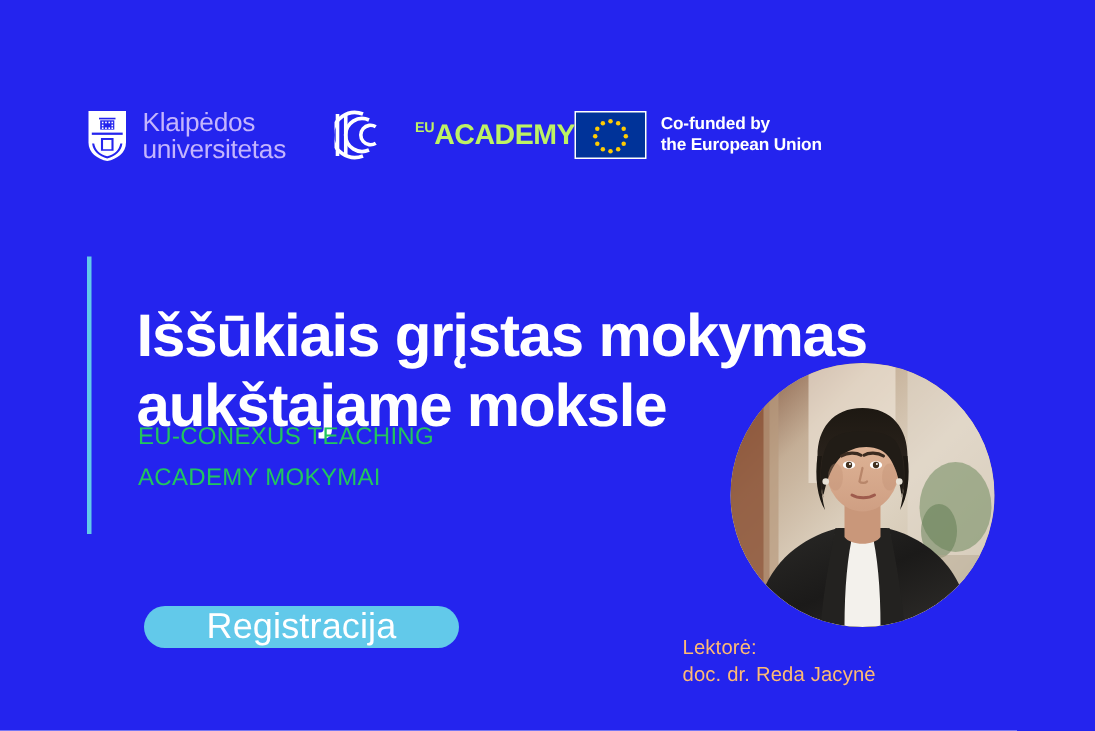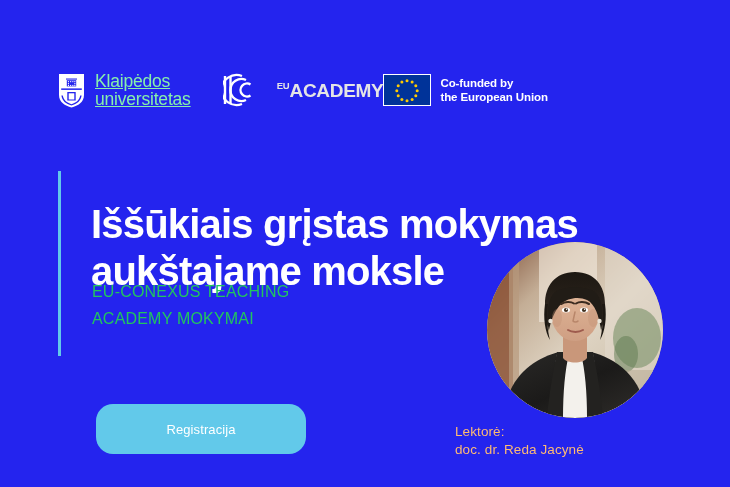--- a/index.html
+++ b/index.html
@@ -33,39 +33,38 @@
 
   
   #ku-logo { gap: 10px; }
   .ku-shield {
     width: 27px;
     height: 35px;
     position: relative;
   }
   .ku-shield svg { display: block; }
   #ku-text {
-    color: #86efac;
+    color: #c4b5fd;
     font-size: 17.5px;
     line-height: 18.5px;
     font-weight: 400;
     letter-spacing: -0.2px;
     white-space: pre-line;
-    text-decoration: underline;
   }
 
   
   #conexus-logo {
     margin-left: 32px;
     gap: 8px;
     align-items: center;
   }
   #conexus-mark { width: 46px; height: 34px; }
   #conexus-mark svg { display: block; }
   #conexus-wordmark {
-    color: #e5e5e5;
+    color: #bef264;
     font-weight: bold;
     font-size: 19px;
     letter-spacing: -0.3px;
     display: flex;
     align-items: flex-start;
     line-height: 1;
   }
   #conexus-eu {
     font-size: 9.5px;
     font-weight: bold;
@@ -135,26 +134,26 @@
     letter-spacing: 0.2px;
     white-space: pre-line;
   }
 
   
   #cta-button {
     position: absolute;
     left: 96px;
     top: 404px;
     width: 210px;
-    height: 50px;
+    height: 28px;
     border-radius: 17px;
     background: #62c9ea;
     border: none;
     color: #ffffff;
-    font-size: 13px;
+    font-size: 24px;
     font-weight: 400;
     letter-spacing: 0.1px;
     font-family: "Liberation Sans", sans-serif;
     cursor: pointer;
     padding: 0;
   }
 
   
   #portrait-wrap {
     position: absolute;

